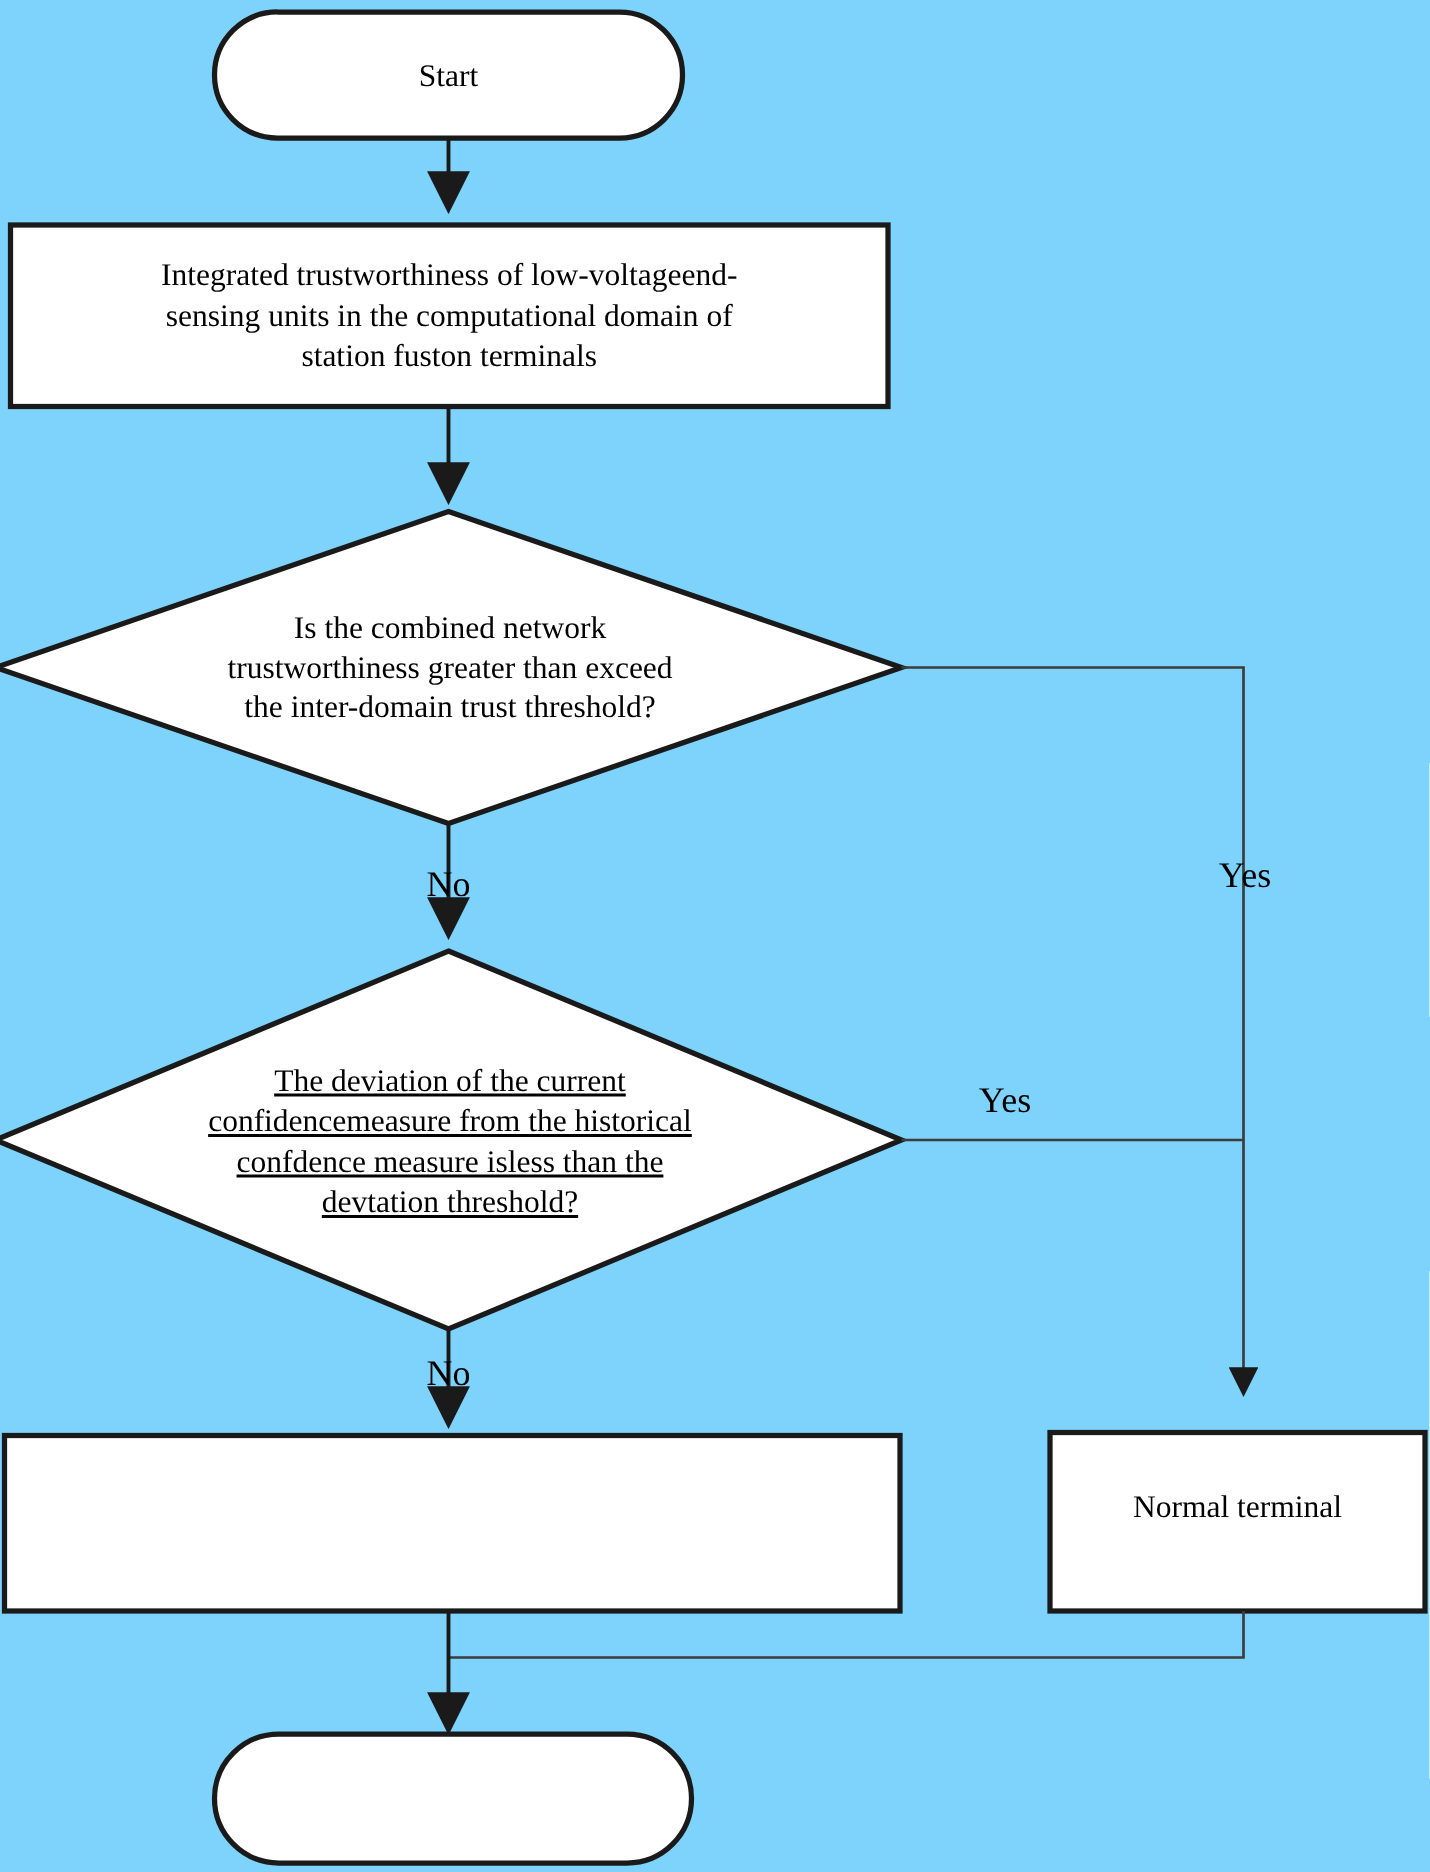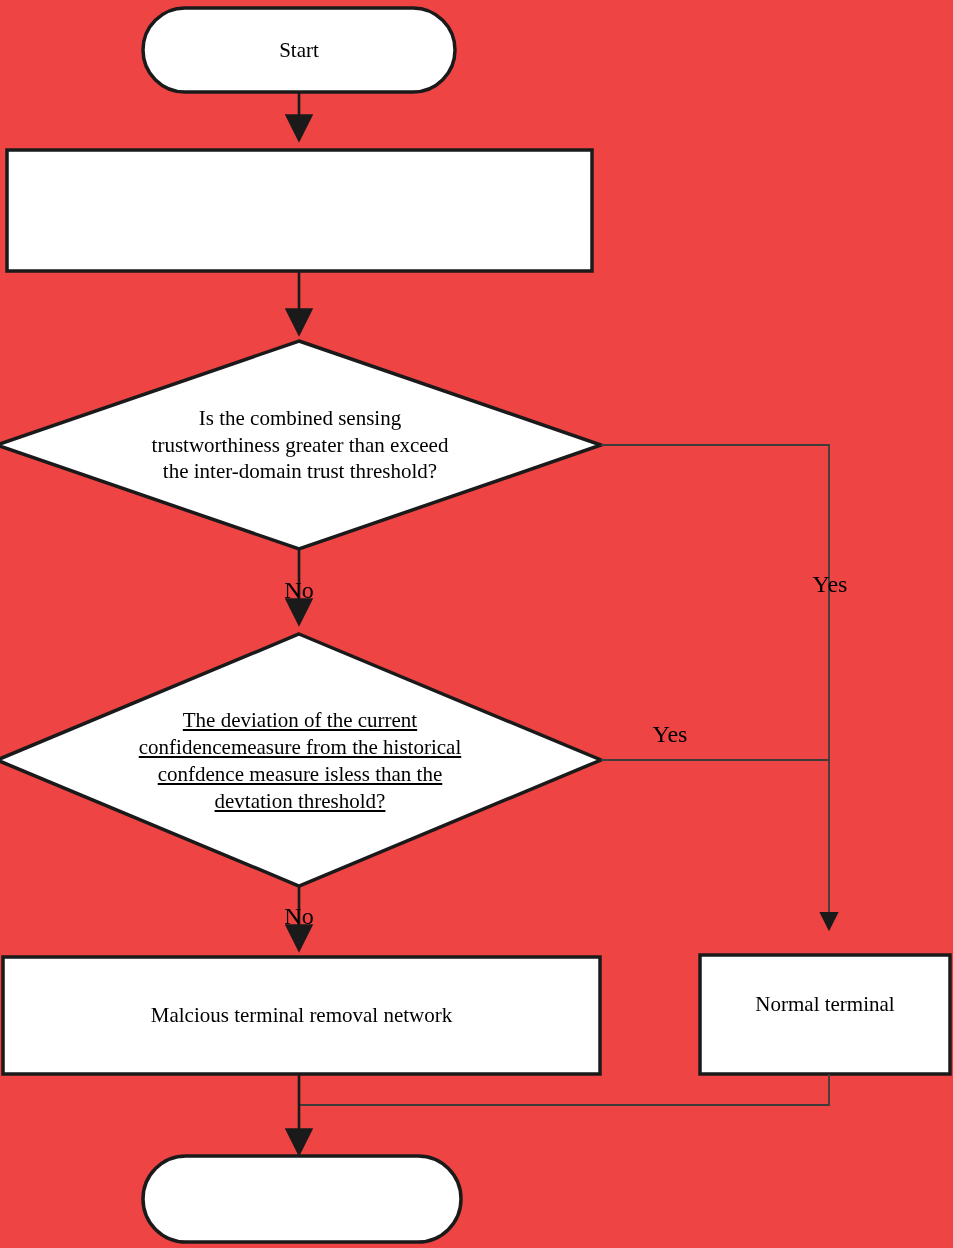--- a/index.html
+++ b/index.html
@@ -9,21 +9,21 @@
   }
   body {
     font-family: "Liberation Serif", "DejaVu Serif", serif;
     color: #000000;
   }
   #flow-root {
     position: relative;
     width: 953px;
     height: 1248px;
     overflow: hidden;
-    background: #ef4444;
+    background: #7dd3fc;
   }
   svg.flow-svg {
     position: absolute;
     left: 0;
     top: 0;
     width: 953px;
     height: 1248px;
   }
   .node-text {
     position: absolute;
@@ -81,31 +81,33 @@
 
     <path d="M829,1074 L829,1105 L299,1105" stroke="#3c3c3c" stroke-width="1.8" fill="none"></path>
 
     <path d="M299,1074 L299,1152" stroke="#1a1a1a" stroke-width="2.6" fill="none" marker-end="url(#arrow)"></path>
 
     <rect x="143" y="1156" width="318" height="86" rx="43" ry="43" fill="#ffffff" stroke="#1a1a1a" stroke-width="3.5"></rect>
   </svg>
 
   <div class="node-text" style="left:143px; top:8px; width:312px; height:84px;">Start</div>
 
+  <div class="node-text" style="left:7px; top:150px; width:585px; height:121px;">Integrated trustworthiness of low-voltageend-
+sensing units in the computational domain of
+station fuston terminals</div>
 
-  <div class="node-text" style="left:80px; top:378px; width:440px; height:134px;">Is the combined sensing
+  <div class="node-text" style="left:80px; top:378px; width:440px; height:134px;">Is the combined network
 trustworthiness greater than exceed
 the inter-domain trust threshold?</div>
 
   <div class="node-text" style="left:70px; top:690px; width:460px; height:142px;text-decoration:underline;">The deviation of the current
 confidencemeasure from the historical
 confdence measure isless than the
 devtation threshold?</div>
 
-  <div class="node-text" style="left:3px; top:957px; width:597px; height:117px;">Malcious terminal removal network</div>
 
   <div class="node-text" style="left:700px; top:955px; width:250px; height:98px;">Normal terminal</div>
 
 
   <div class="edge-label" style="left:790px; top:572px; width:80px;">Yes</div>
 
   <div class="edge-label" style="left:259px; top:578px; width:80px;">No</div>
 
   <div class="edge-label" style="left:630px; top:722px; width:80px;">Yes</div>
 

